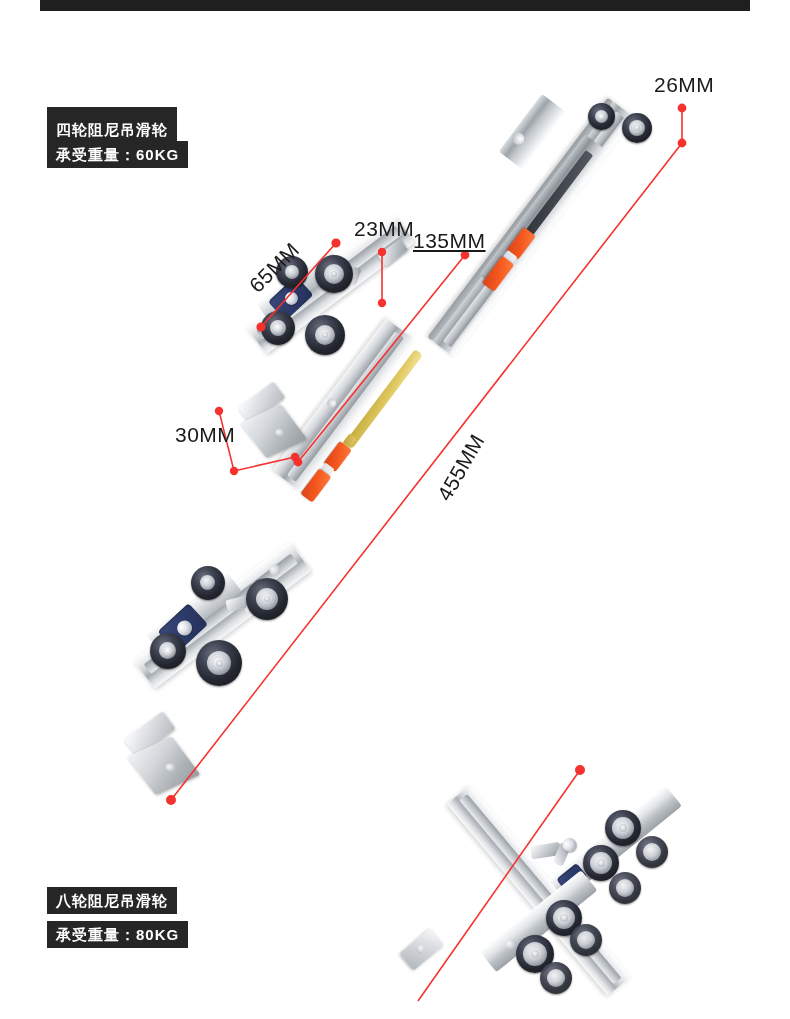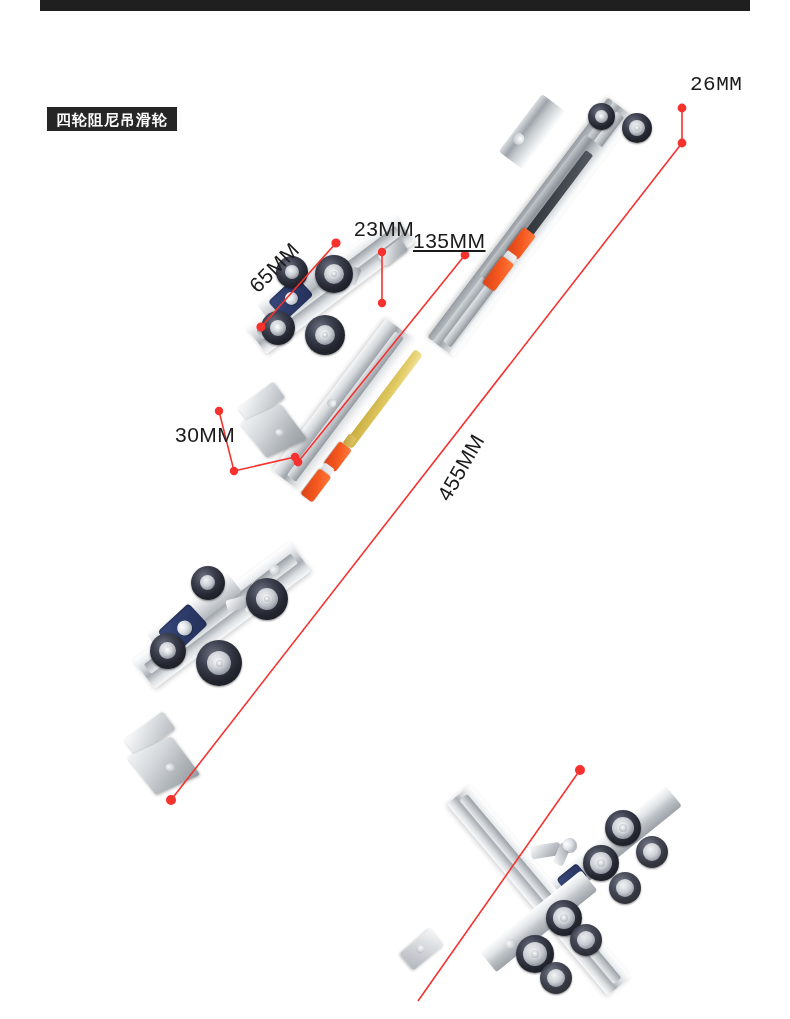--- a/index.html
+++ b/index.html
@@ -13,21 +13,21 @@
   
   .topbar{position:absolute;left:40px;top:0px;width:710px;height:11px;background:#1f1f1f;}
 
   
   .plate{position:absolute;background:#262626;color:#ffffff;
          display:flex;align-items:center;box-sizing:border-box;}
   .plate .t{font-size:15px;font-weight:700;letter-spacing:1px;white-space:nowrap;line-height:1;}
   .plate.title{padding:0 9px 0 9px;}
   .plate.sub{padding:0 9px 0 9px;}
 
-  .lbl1-title{left:47px;top:107px;height:24px;}
+  .lbl1-title{left:47px;top:107px;height:44px;}
   .lbl1-sub{left:47px;top:141px;height:27px;}
   .lbl2-title{left:47px;top:887px;height:27px;}
   .lbl2-sub{left:47px;top:921px;height:27px;}
 
   
   .dim{position:absolute;color:#1a1a1a;font-size:21px;font-weight:500;
        white-space:nowrap;letter-spacing:0.5px;}
 
   
   #leads{position:absolute;left:0;top:0;width:790px;height:1019px;pointer-events:none;}
@@ -342,23 +342,32 @@
       <circle cx="295" cy="457" r="3.4"></circle>
 
       <line x1="580" y1="770" x2="418" y2="1001"></line>
       <circle cx="580" cy="770" r="4.2"></circle>
     </g>
   </svg>
 
   <div class="plate title lbl1-title">
     <span class="t">四轮阻尼吊滑轮</span>
   </div>
-
-
-  <div class="dim" style="left:690px;top:73px;font-family:Liberation Mono, monospace;">26MM</div>
+  <div class="plate sub lbl1-sub">
+    <span class="t">承受重量：60KG</span>
+  </div>
+
+  <div class="plate title lbl2-title">
+    <span class="t">八轮阻尼吊滑轮</span>
+  </div>
+  <div class="plate sub lbl2-sub">
+    <span class="t">承受重量：80KG</span>
+  </div>
+
+  <div class="dim" style="left:654px;top:73px;">26MM</div>
 
   <div class="dim" style="left:354px;top:217px;">23MM</div>
 
   <div class="dim" style="left:413px;top:229px;text-decoration:underline;">135MM</div>
 
   <div class="dim" style="left:253px;top:277px;transform:rotate(-45deg);transform-origin:0 50%;">65MM</div>
 
   <div class="dim" style="left:175px;top:423px;">30MM</div>
 
   <div class="dim" style="left:443px;top:487px;transform:rotate(-60deg);transform-origin:0 50%;">455MM</div>

